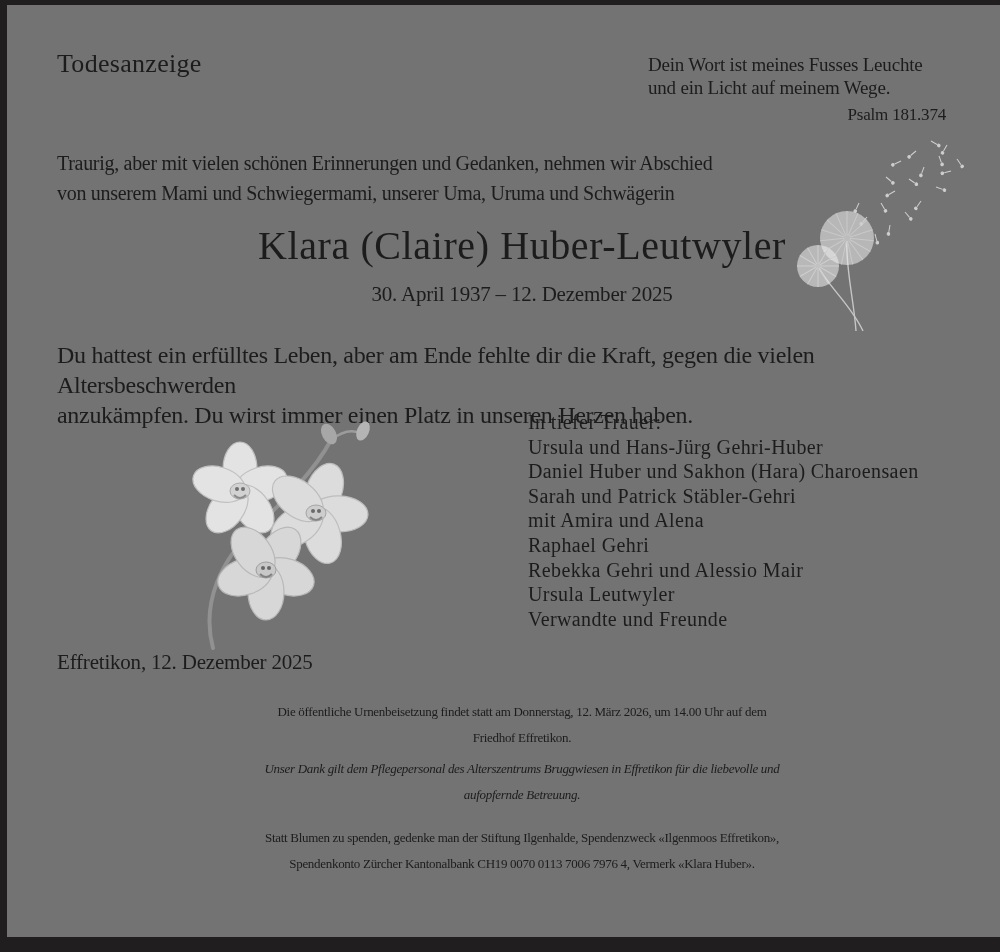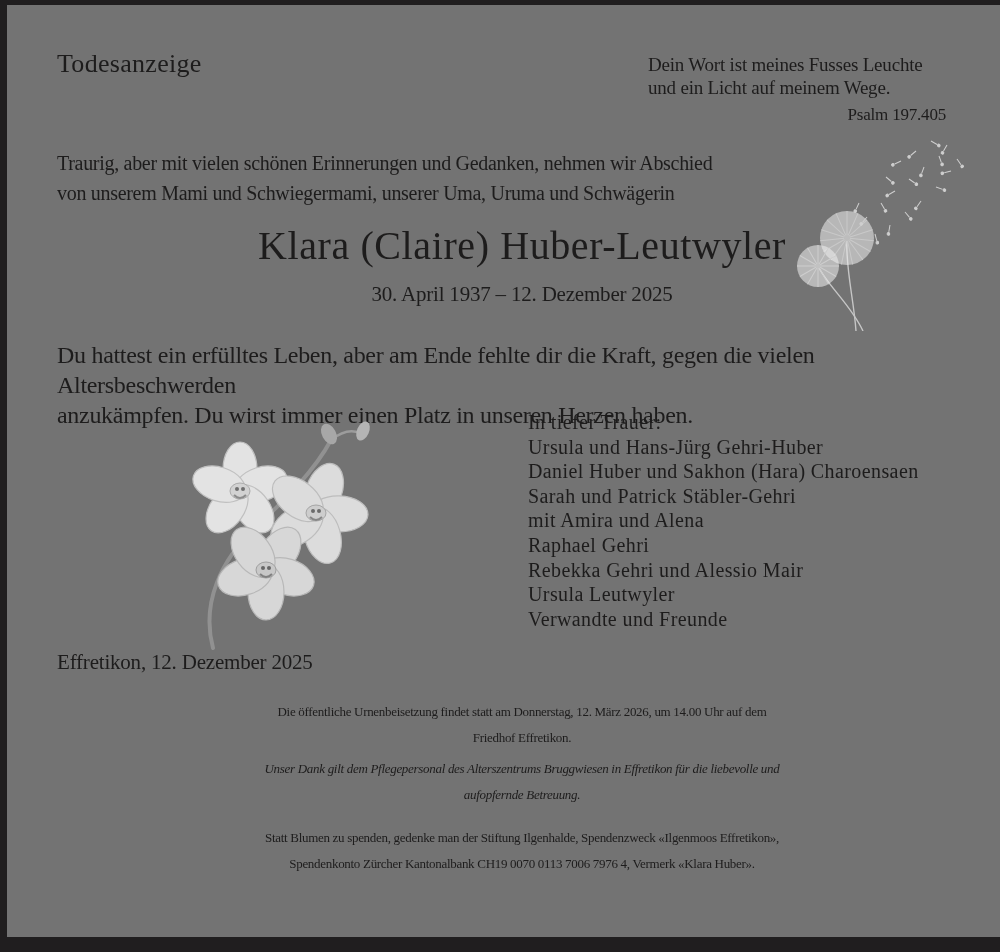--- a/index.html
+++ b/index.html
@@ -53,21 +53,21 @@
   <div class="frame frame-top"></div>
   <div class="frame frame-left"></div>
   <div class="frame frame-right"></div>
   <div class="frame frame-bottom"></div>
 
   <div class="abs kicker">Todesanzeige</div>
 
   <div class="abs verse">
     <div class="lines">Dein Wort ist meines Fusses Leuchte
 und ein Licht auf meinem Wege.</div>
-    <div class="verse-source">Psalm 197.405</div>
+    <div class="verse-source">Psalm 181.374</div>
   </div>
 
   <svg class="abs dandelion" viewBox="0 0 170 198" aria-hidden="true">
     <g stroke="#c6c6c6" stroke-width="1.4" fill="none">
       <path d="M61,198 C59,168 50,132 52,106"></path>
       <path d="M68,198 C56,172 32,152 23,133"></path>
     </g>
 
     <g transform="translate(52,105)" stroke="#c9c9c9" stroke-width="1">
       <circle r="27" fill="#efefef" stroke="none" opacity="0.55"></circle>

